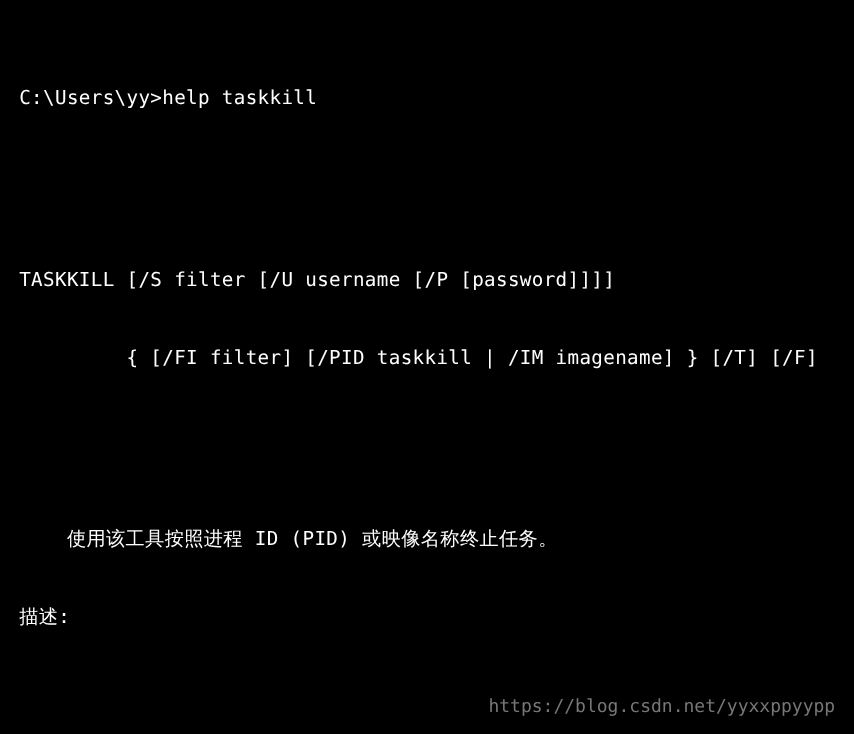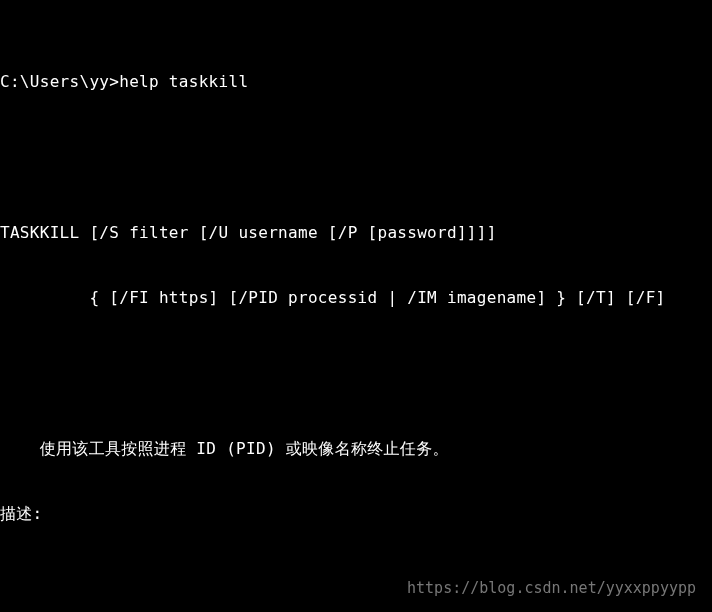--- a/index.html
+++ b/index.html
@@ -7,21 +7,21 @@
     padding: 0;
     width: 712px;
     height: 612px;
     background: #000000;
     font-family: "NSimSun", "SimSun", "Consolas", monospace;
     font-size: 16px;
     color: #FFFFFF;
     overflow: hidden;
   }
   .terminal {
-    padding: 6px 8px 6px 0;
+    padding: 6px 8px 6px 16px;
     line-height: 1.35;
     white-space: pre;
     position: relative;
     height: 100%;
     box-sizing: border-box;
   }
   .line {
     white-space: pre-wrap;
     letter-spacing: 0.3px;
   }
@@ -36,21 +36,21 @@
 </style>
 </head>
 <body>
 
 <div class="terminal">
 
   <div class="line"><span>C:\Users\yy&gt;</span><span>help taskkill</span></div>
   <div class="line">&nbsp;</div>
 
   <div class="line">TASKKILL [/S filter [/U username [/P [password]]]]</div>
-  <div class="line">         { [/FI https] [/PID processid | /IM imagename] } [/T] [/F]</div>
+  <div class="line">         { [/FI filter] [/PID taskkill | /IM imagename] } [/T] [/F]</div>
   <div class="line">&nbsp;</div>
 
   <div class="line">    使用该工具按照进程 ID (PID) 或映像名称终止任务。</div>
   <div class="line">描述:</div>
   <div class="line">&nbsp;</div>
 
   
 
   
 

